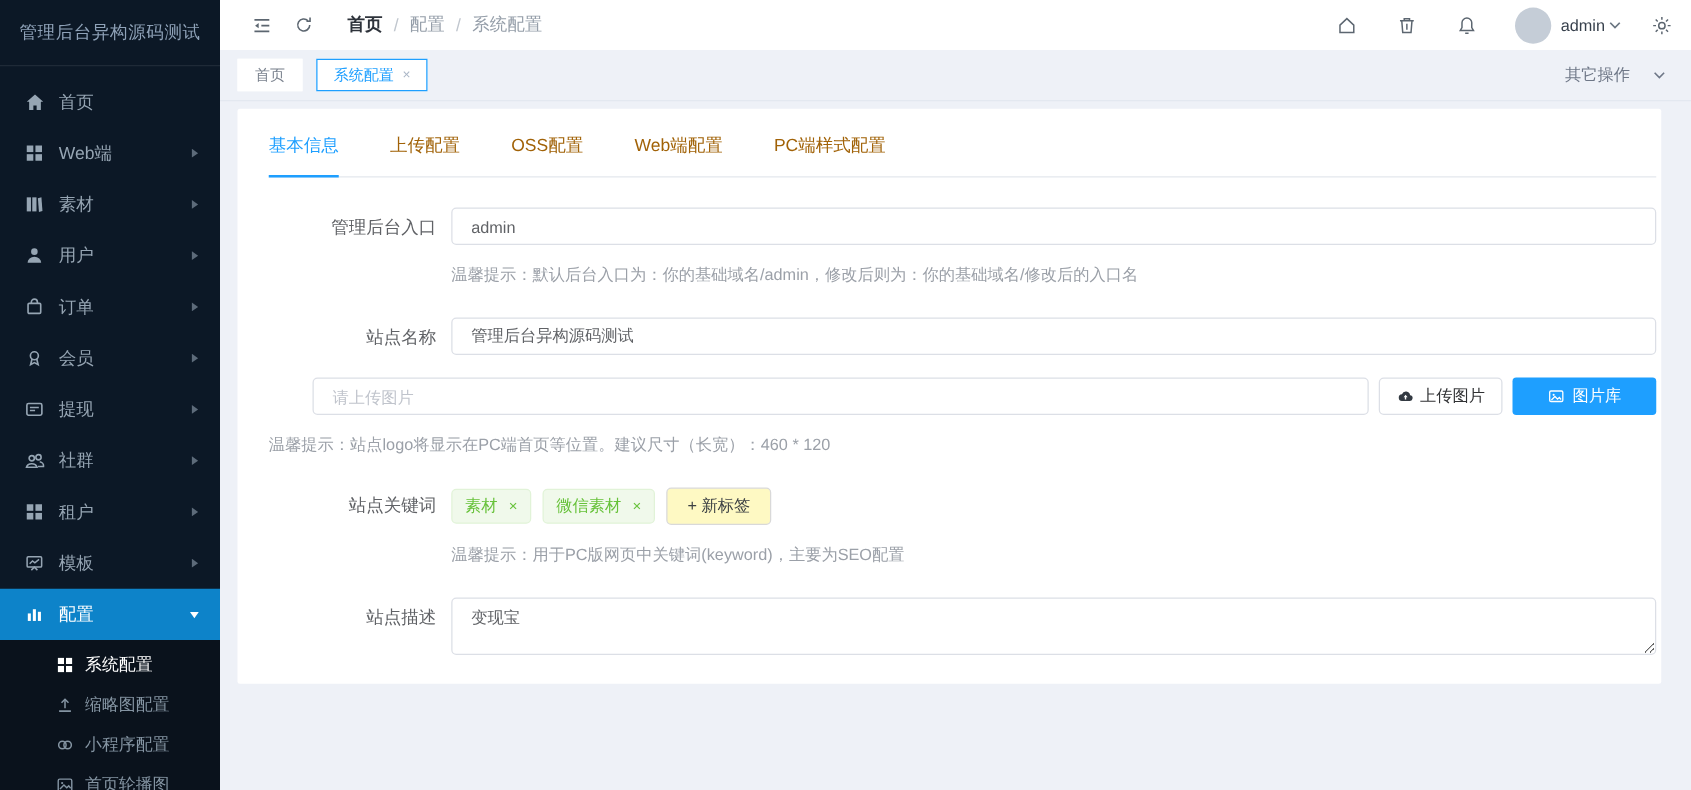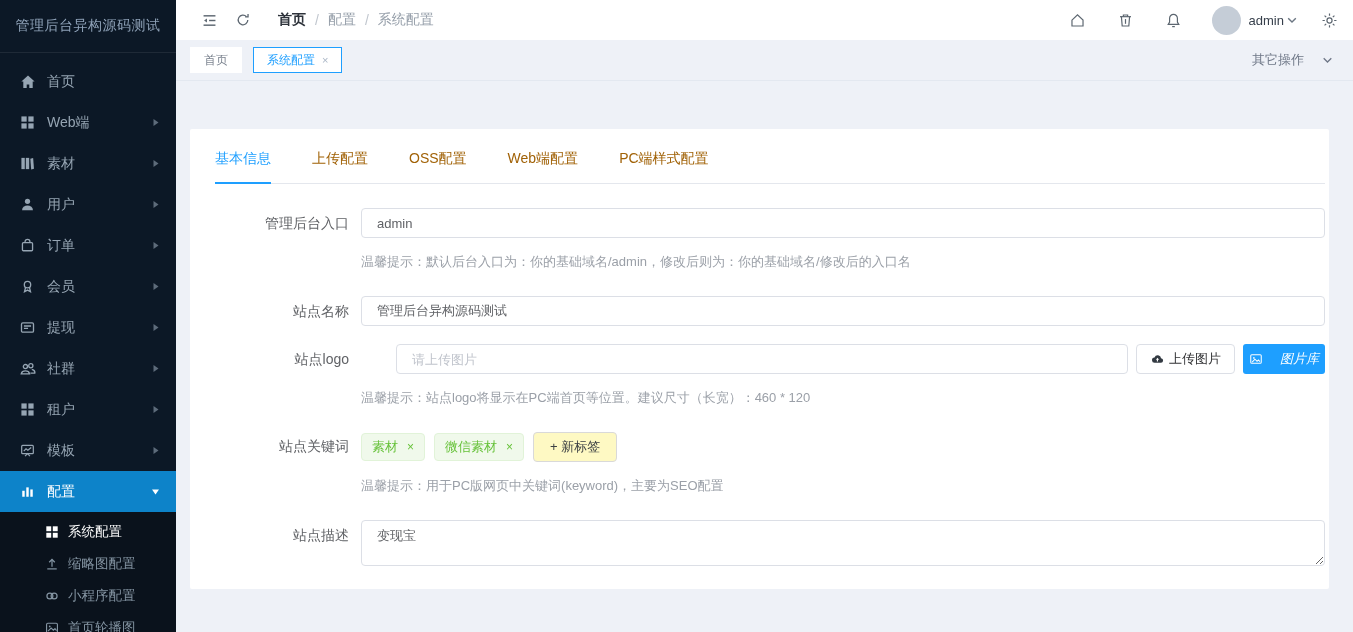--- a/index.html
+++ b/index.html
@@ -38,37 +38,37 @@
 
   .tabsrow { height:41px; display:flex; align-items:center; padding:0 20px 0 14px; border-bottom:1px solid #e3e8f0; flex:none; }
   .chip { height:26px; display:flex; align-items:center; background:#fff; padding:0 13px; font-size:12px; color:#7a828e; margin-right:11px; cursor:pointer; border:1px solid #fff; }
   .chip.active { border:1px solid #1e9fff; color:#1e9fff; }
   .chip .chip-close { margin-left:7px; color:#aab6c6; font-size:11px; line-height:1; }
   .more-actions { margin-left:auto; color:#6e7787; font-size:13px; display:flex; align-items:center; gap:18px; cursor:pointer; }
 
   .content { flex:1; padding:6px 24px 0 14px; overflow:hidden; }
   .panel { background:#fff; height:460px; border-radius:2px; padding:0 4px 0 25px; }
 
-  .ctabs { display:flex; gap:41px; border-bottom:1px solid #e4e7ed; padding-top:21px; margin-right:0;margin-top:42px; }
+  .ctabs { display:flex; gap:41px; border-bottom:1px solid #e4e7ed; padding-top:21px; margin-right:0; }
   .ctab { padding-bottom:15px; font-size:14px; color:#a16207; cursor:pointer; position:relative; }
   .ctab.active { color:#1e9fff; }
   .ctab.active::after { content:""; position:absolute; left:0; right:0; bottom:-1px; height:2px; background:#1e9fff; }
 
   .form { padding-top:24px; padding-right:0; }
   .frow { display:flex; }
   .flabel { width:146px; flex:none; text-align:right; padding-right:12px; color:#606266; line-height:30px; font-size:14px; }
   .ffield { flex:1; min-width:0; }
   .txt-input { width:100%; height:30px; border:1px solid #dcdfe6; border-radius:4px; padding:0 15px; font-size:13px; color:#606266; font-family:inherit; outline:none; background:#fff; }
   .txt-input::placeholder { color:#c0c4cc; }
   .hint { margin:16px 0 26px; font-size:13px; color:#9b a; color:#9ba0a8; line-height:16px; }
   .mb18 { margin-bottom:18px; }
   .logo-field { display:flex; gap:8px;margin-left:35px; }
   .logo-field .txt-input { flex:1; }
   .btn-plain { height:30px; display:flex; align-items:center; gap:5px; padding:0 13px; background:#fff; border:1px solid #dcdfe6; border-radius:4px; font-size:13px; color:#303133; cursor:pointer; flex:none; font-family:inherit; }
-  .btn-blue { height:30px; display:flex; align-items:center; gap:17px; padding:0 6px; background:#1e9fff; border:none; border-radius:3px; font-size:13px; color:#fff; cursor:pointer; flex:none; font-family:inherit;font-style:italic; }
+  .btn-blue { height:30px; display:flex; align-items:center; gap:6px; padding:0 28px; background:#1e9fff; border:none; border-radius:3px; font-size:13px; color:#fff; cursor:pointer; flex:none; font-family:inherit; }
   .tags-field { display:flex; align-items:center; gap:9px; }
   .tag { height:28px; display:inline-flex; align-items:center; gap:9px; background:#f0f9eb; border:1px solid #e1f3d8; border-radius:4px; padding:0 10px; font-size:13px; color:#67c23a; }
   .tag .tag-close { font-size:12px; cursor:pointer; }
   .btn-addtag { height:30px; display:flex; align-items:center; padding:0 16px; background:#fef9c3; border:1px solid #d9d9d9; border-radius:4px; font-size:13px; color:#3c4043; cursor:pointer; font-family:inherit; }
   .desc-textarea { width:100%; height:46px; border:1px solid #dcdfe6; border-radius:4px; padding:6px 15px; font-size:13px; color:#606266; font-family:inherit; resize:vertical; outline:none; line-height:18px; }
 </style>
 </head>
 <body>
 
 <aside class="sidebar">
@@ -376,21 +376,20 @@
         </div>
 
         <div class="frow mb18">
           <label class="flabel">站点名称</label>
           <div class="ffield">
             <input class="txt-input" type="text" value="管理后台异构源码测试" style="">
           </div>
         </div>
 
         <div class="frow">
-          <label class="flabel">站点logo</label>
           <div class="ffield">
             <div class="logo-field">
               <input class="txt-input" type="text" placeholder="请上传图片" style="">
               <button class="btn-plain">
                 <svg width="14" height="14" viewBox="0 0 20 20">
                     <path d="M15.8 8.9a4.8 4.8 0 0 0-9.3-1.2A3.8 3.8 0 0 0 6.8 15.3h8.4a3.2 3.2 0 0 0 .6-6.4z" fill="#333a42"></path>
                     <path d="M10.7 8.2 13 11h-1.6v2.6h-1.6V11H8.4z" fill="#fff"></path>
                   </svg>
                 <span>上传图片</span>
               </button>

